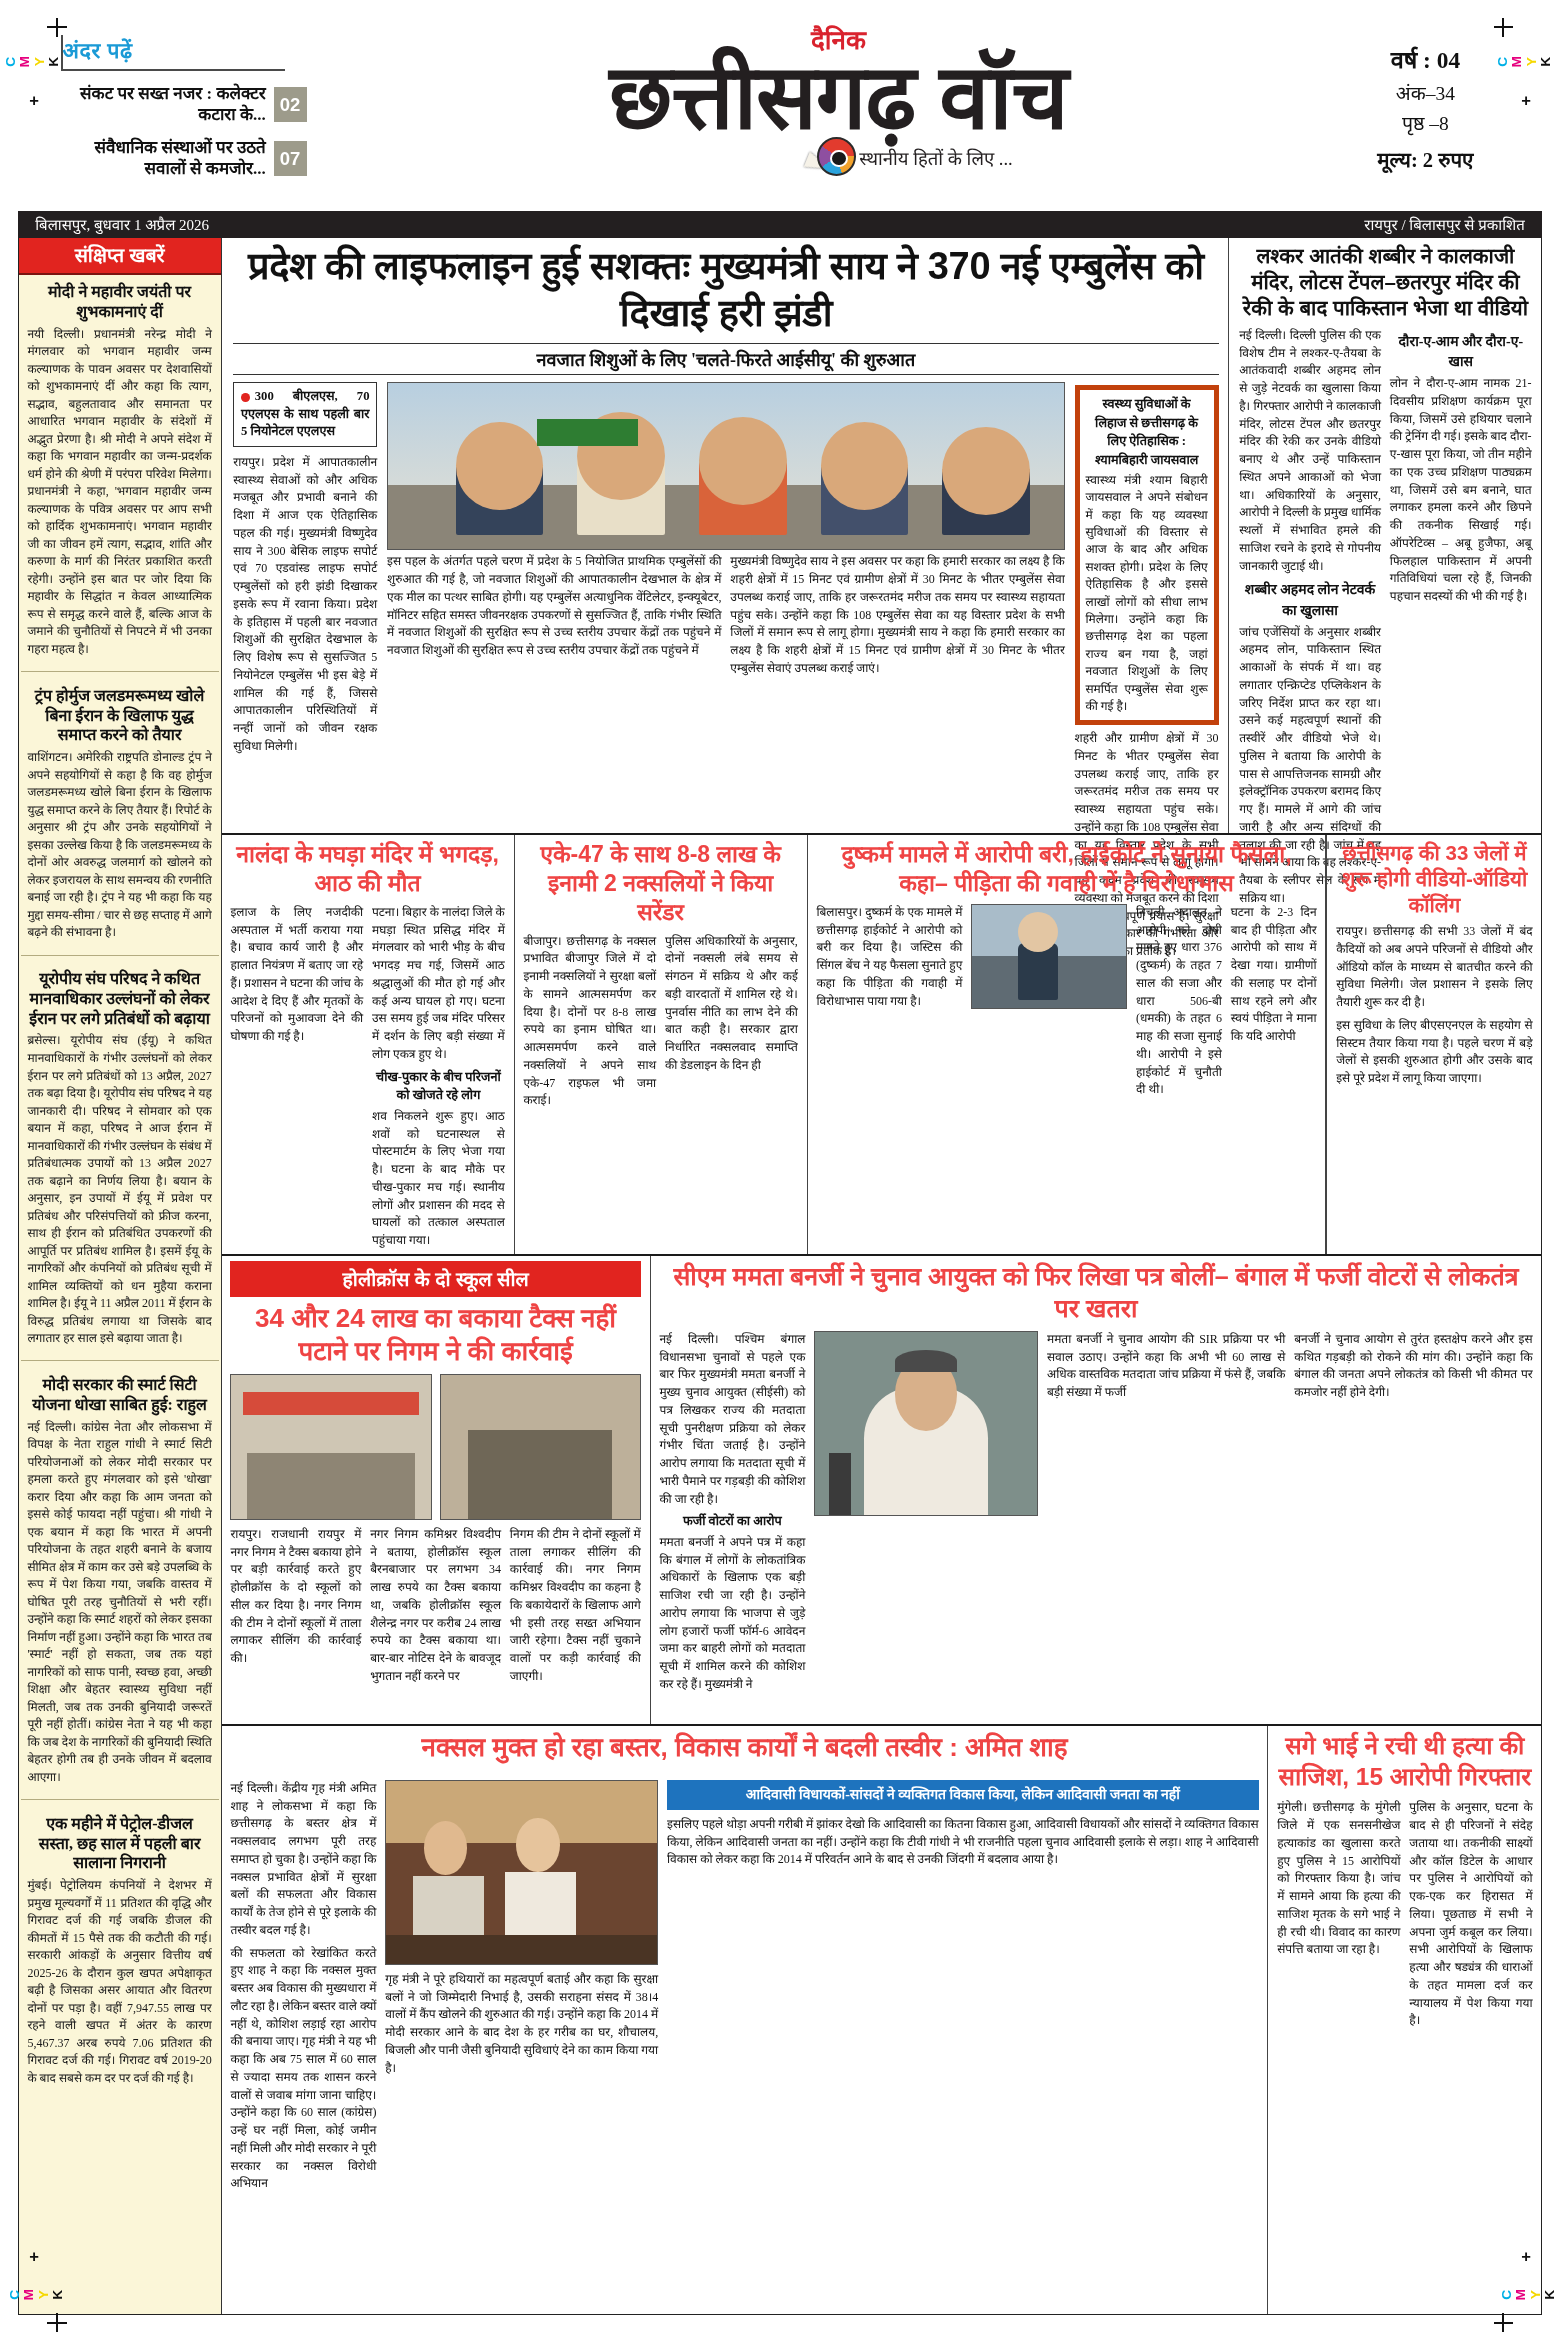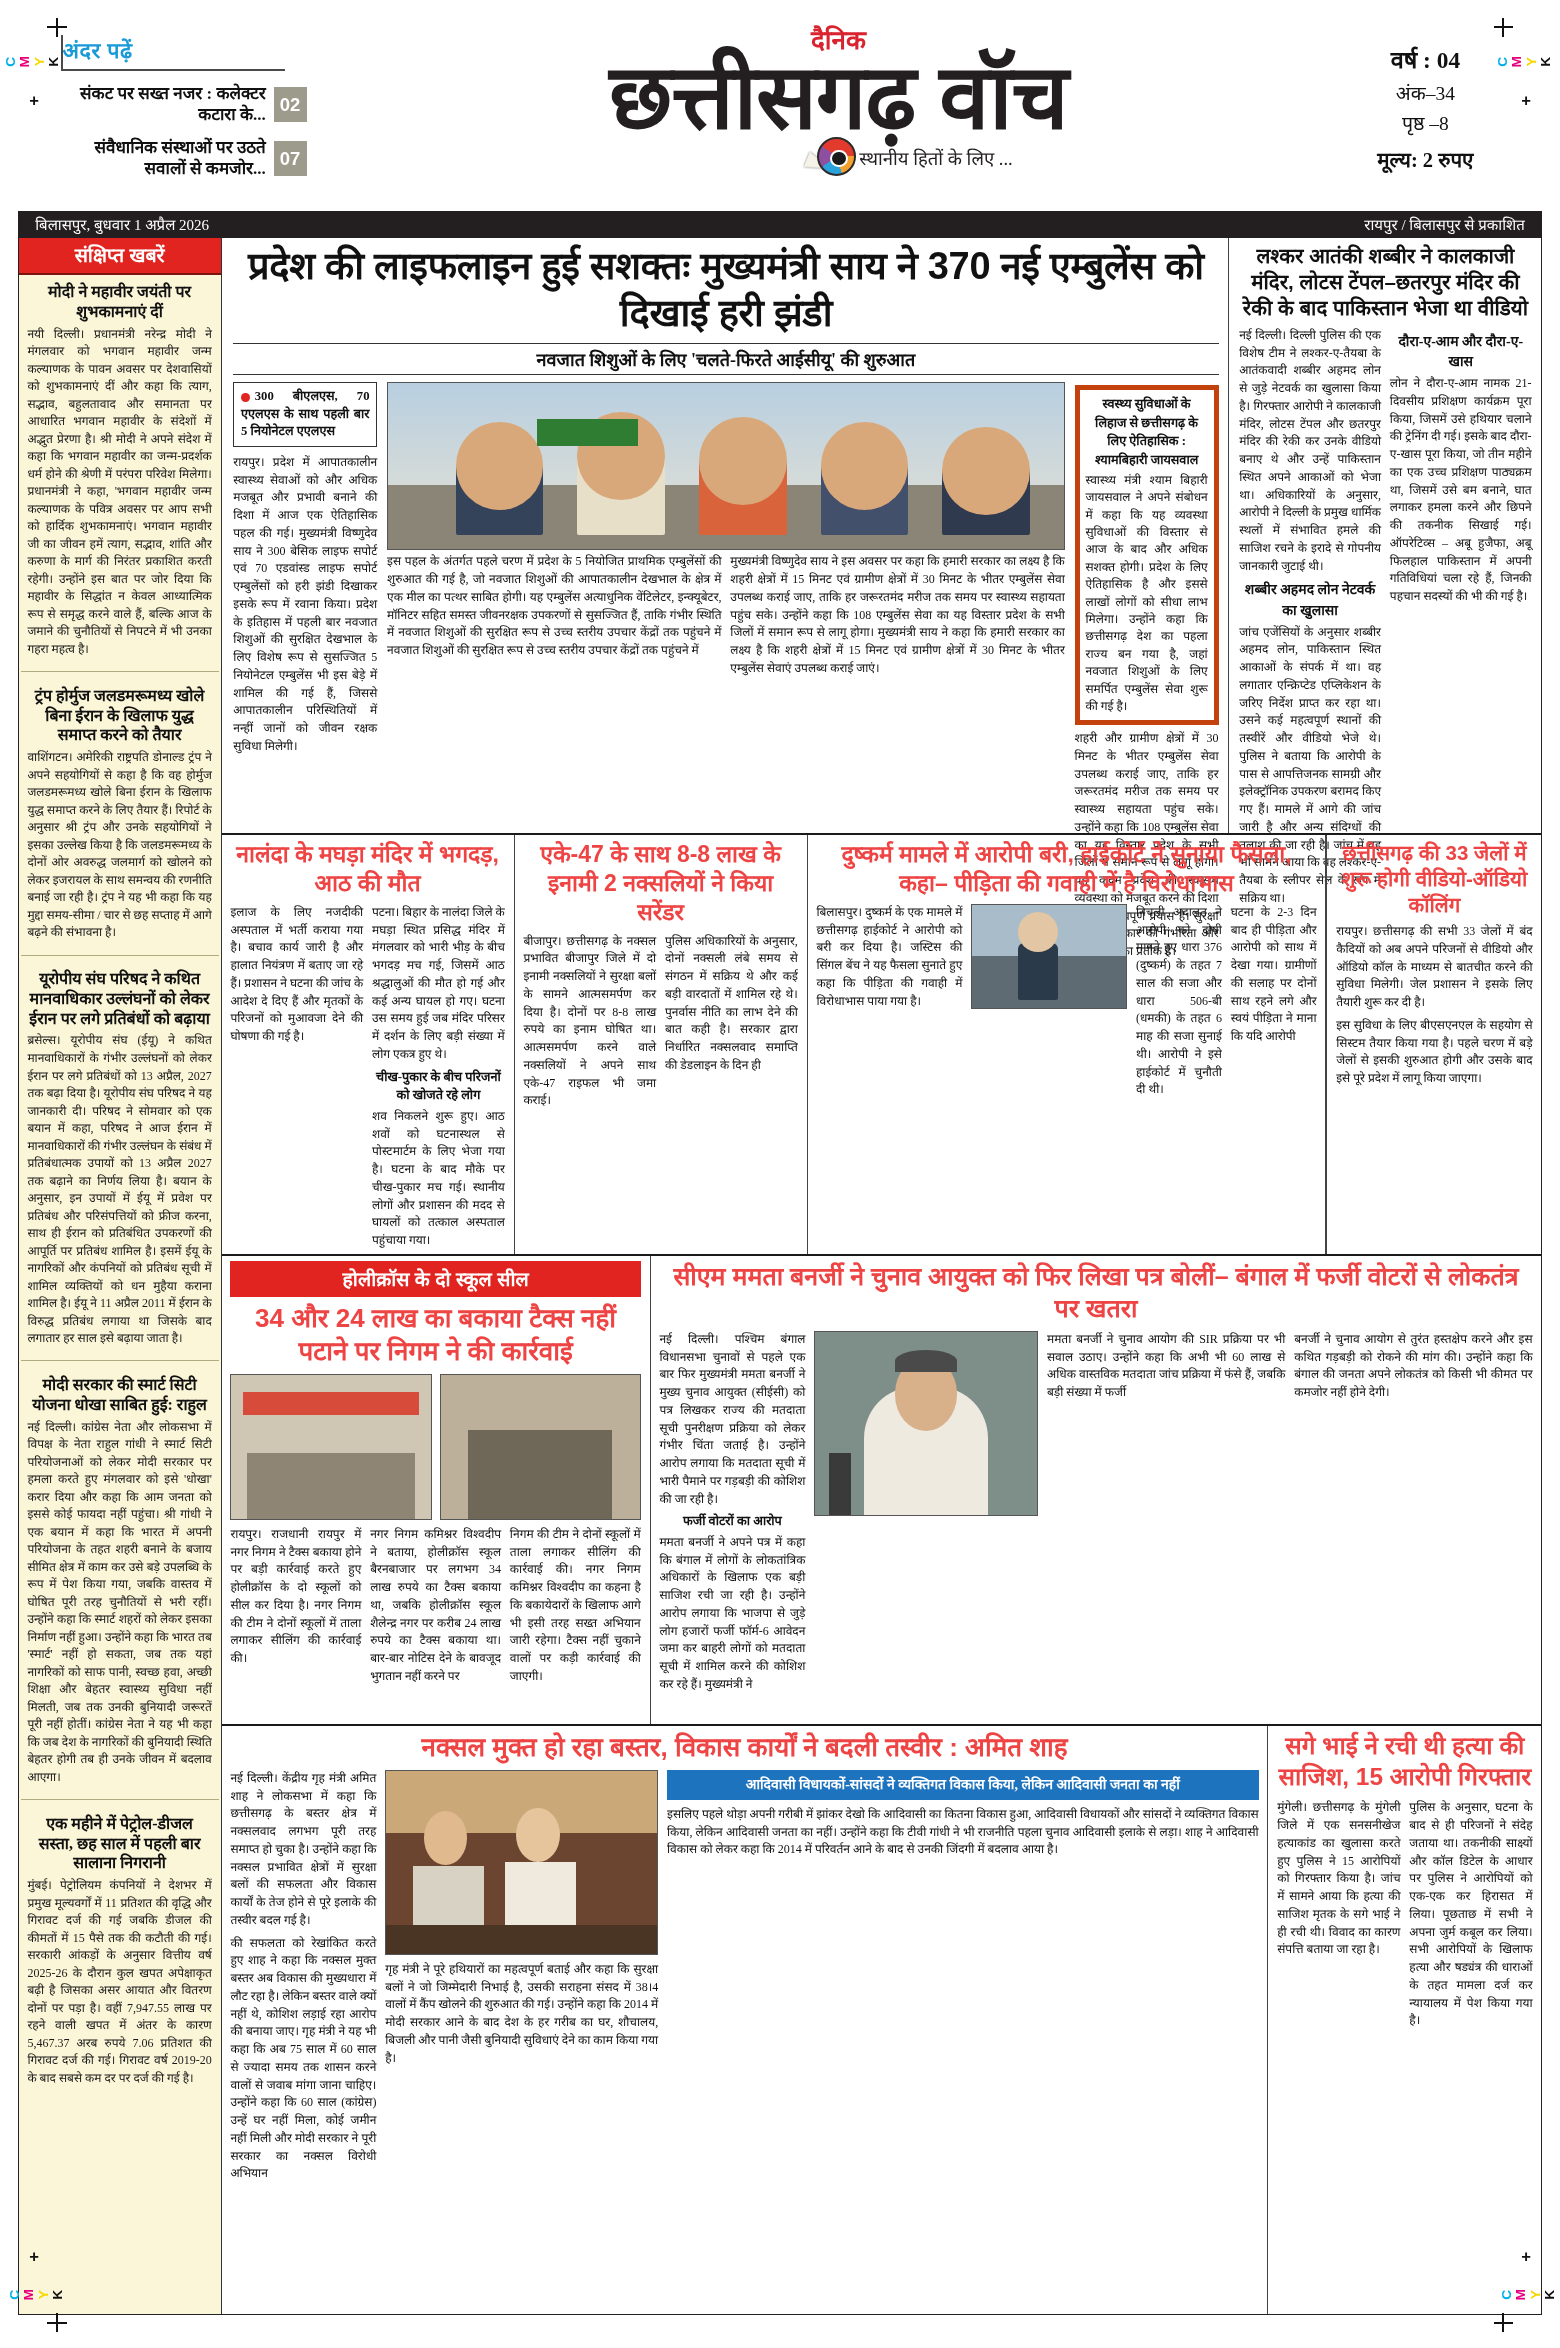--- a/index.html
+++ b/index.html
@@ -669,21 +669,21 @@
             <div class="col" style="flex:1;">बनर्जी ने चुनाव आयोग से तुरंत हस्तक्षेप करने और इस कथित गड़बड़ी को रोकने की मांग की। उन्होंने कहा कि बंगाल की जनता अपने लोकतंत्र को किसी भी कीमत पर कमजोर नहीं होने देगी।</div>
           </div>
         </div>
       </div>
 
       <hr class="hr-thick">
 
       <div class="zone-4" style="flex:1;">
         <div class="z2-cell" style="flex:1;border-right:1px solid #444;">
           <div class="z2-h" style="font-size:26px;">नक्सल मुक्त हो रहा बस्तर, विकास कार्यों ने बदली तस्वीर : अमित शाह</div>
-          <div style="display:flex;gap:8.8px;margin-top:6px;">
+          <div style="display:flex;gap:8.8px;margin-top:16px;">
             <div class="col" style="width:146px;flex:none;">
               <div>नई दिल्ली। केंद्रीय गृह मंत्री अमित शाह ने लोकसभा में कहा कि छत्तीसगढ़ के बस्तर क्षेत्र में नक्सलवाद लगभग पूरी तरह समाप्त हो चुका है। उन्होंने कहा कि नक्सल प्रभावित क्षेत्रों में सुरक्षा बलों की सफलता और विकास कार्यों के तेज होने से पूरे इलाके की तस्वीर बदल गई है।</div>
               <div style="margin-top:4.9px;">की सफलता को रेखांकित करते हुए शाह ने कहा कि नक्सल मुक्त बस्तर अब विकास की मुख्यधारा में लौट रहा है। लेकिन बस्तर वाले क्यों नहीं थे, कोशिश लड़ाई रहा आरोप की बनाया जाए। गृह मंत्री ने यह भी कहा कि अब 75 साल में 60 साल से ज्यादा समय तक शासन करने वालों से जवाब मांगा जाना चाहिए। उन्होंने कहा कि 60 साल (कांग्रेस) उन्हें घर नहीं मिला, कोई जमीन नहीं मिली और मोदी सरकार ने पूरी सरकार का नक्सल विरोधी अभियान</div>
             </div>
             <div style="width:273px;flex:none;">
               <div class="photo" style="height:185px;">
                 <div class="photo-inner">
                   <div class="ph-dais" style="background:#6b4530;"></div>
                   <div style="position:absolute;left:0;right:0;top:0;height:34%;background:#caa878;"></div>
                   <div style="position:absolute;left:14%;top:22%;width:16%;aspect-ratio:0.8;border-radius:50%;background:#e0b98f;"></div>

